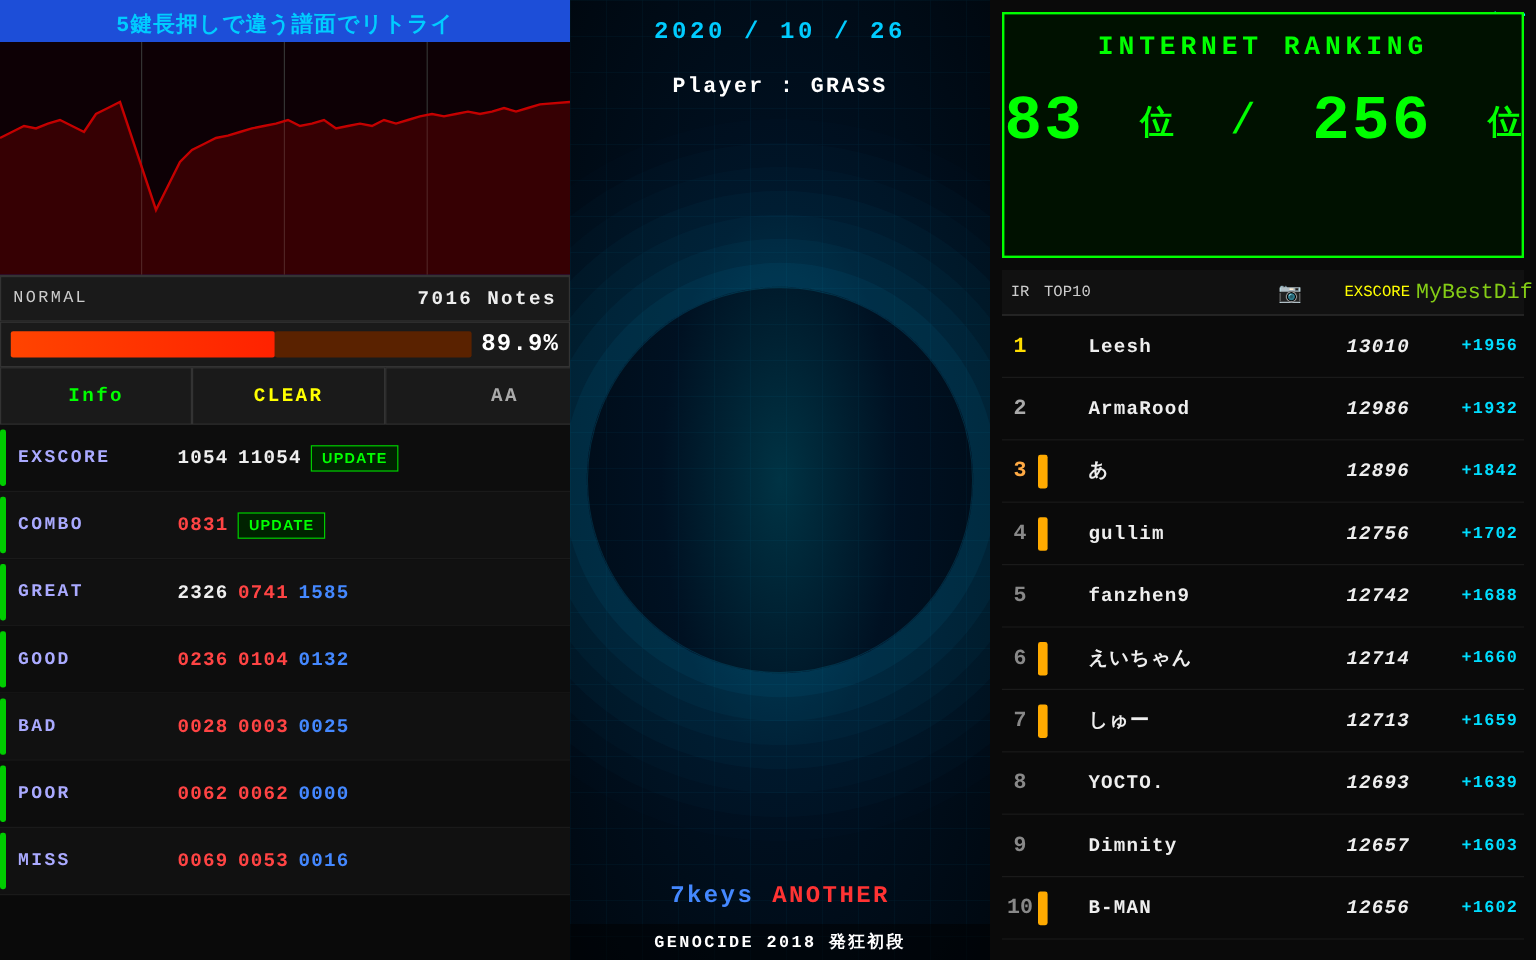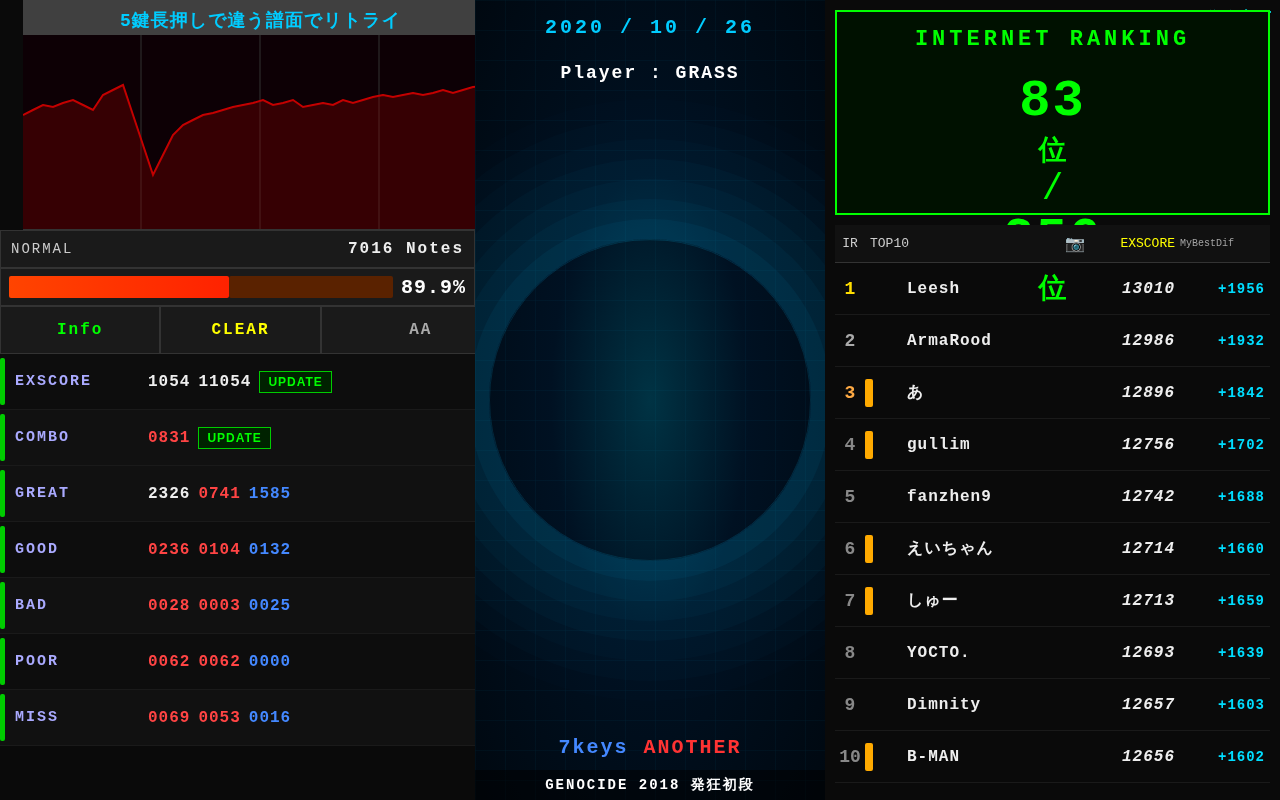--- a/index.html
+++ b/index.html
@@ -45,24 +45,23 @@
       background: #0a0a0a;
     }
 
     
     .graph-area {
       position: absolute;
       top: 0;
       left: 0;
       width: 475px;
       height: 230px;
-      background: #404040;
+      background: #1d4ed8;
       border-bottom: 1px solid #333;
       overflow: hidden;
-      margin-left: 23px;
     }
 
     .graph-title {
       position: absolute;
       top: 8px;
       left: 0;
       right: 0;
       text-align: center;
       color: #00ccff;
       font-size: 18px;
@@ -247,22 +246,22 @@
       color: #00ff00;
       font-size: 22px;
       font-weight: bold;
       letter-spacing: 4px;
       padding: 15px 0 10px;
     }
     .ir-rank-row {
       display: flex;
       align-items: center;
       justify-content: space-between;
+      gap: 15px;
       padding: 10px 0;
-      flex-direction: column;
     }
     .ir-rank-num {
       color: #00ff00;
       font-size: 52px;
       font-weight: bold;
       font-family: 'Courier New', monospace;
       letter-spacing: 2px;
     }
     .ir-rank-label {
       color: #00ff00;
@@ -283,21 +282,21 @@
       height: 38px;
       background: #111;
       display: flex;
       align-items: center;
       border-bottom: 1px solid #333;
     }
     .rh-ir { color: #ccc; font-size: 13px; width: 30px; text-align: center; }
     .rh-top10 { color: #ccc; font-size: 13px; flex: 1; padding-left: 5px; }
     .rh-camera { color: #ffaa00; font-size: 16px; width: 30px; text-align: center; }
     .rh-exscore { color: #ffff00; font-size: 13px; width: 90px; text-align: right; padding-right: 5px; }
-    .rh-mybest { color: #a3a3a3; font-size: 10px; width: 90px; padding-right: 5px; }
+    .rh-mybest { color: #84cc16; font-size: 18px; width: 90px; padding-right: 5px; }
 
     
     .ranking-list {
       position: absolute;
       top: 263px;
       left: 10px;
       right: 10px;
       bottom: 10px;
     }
     .rank-row {

